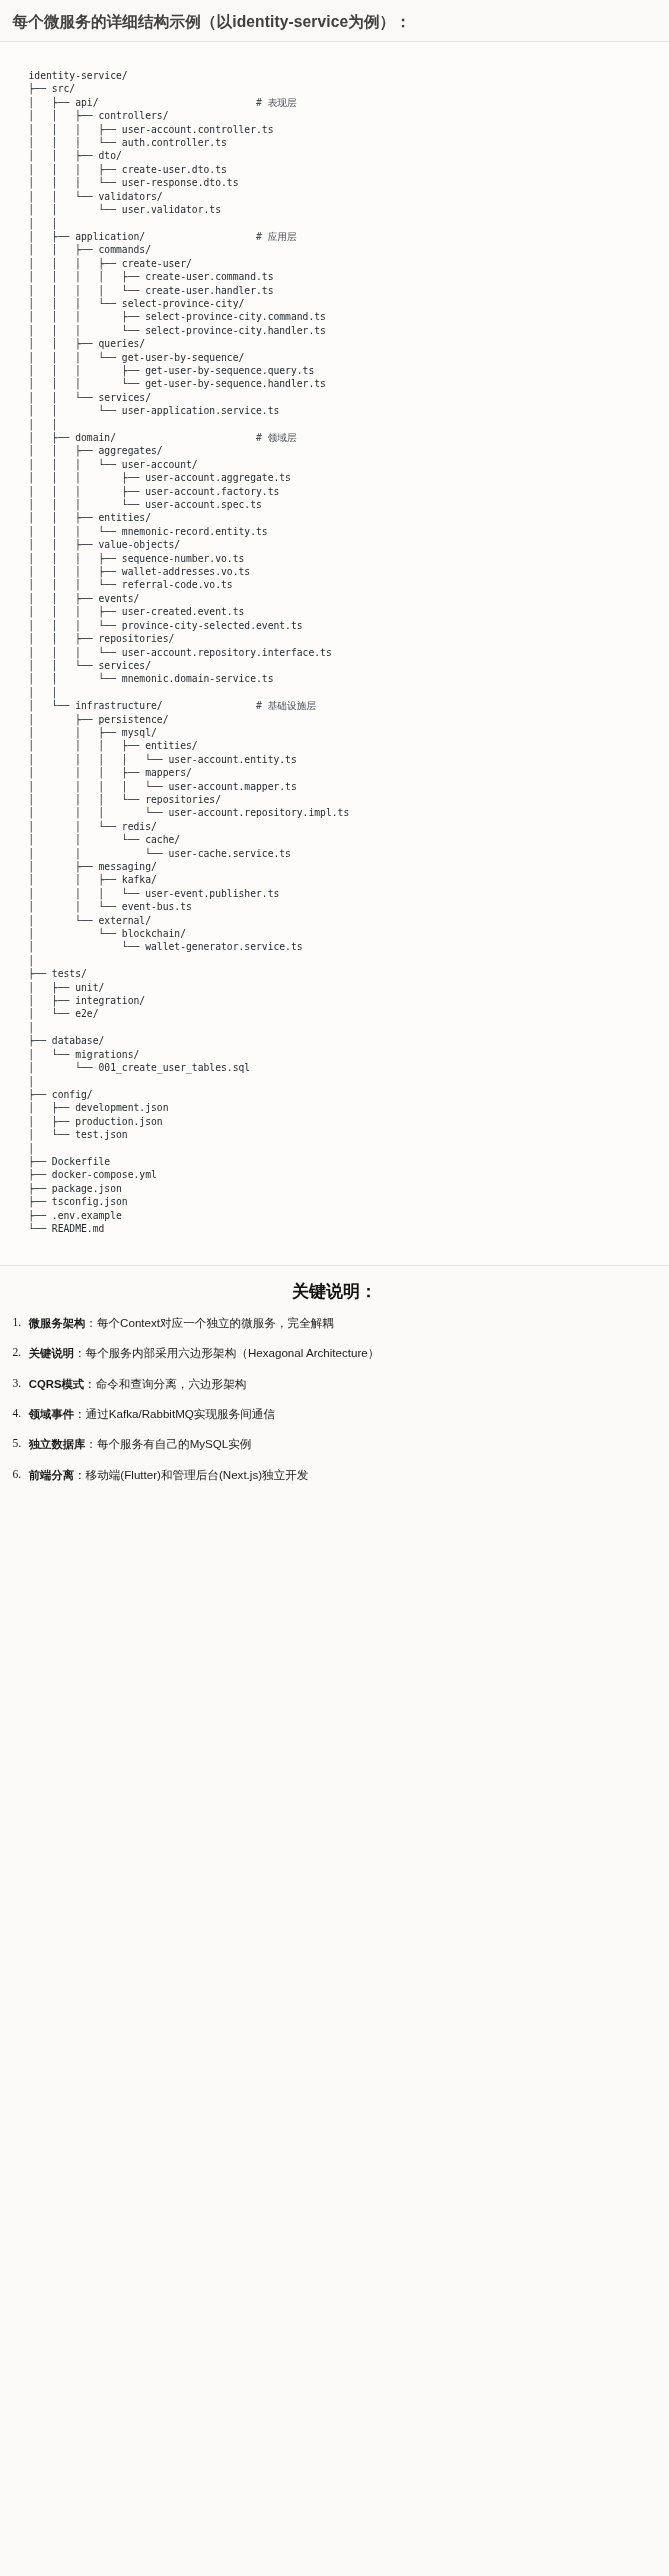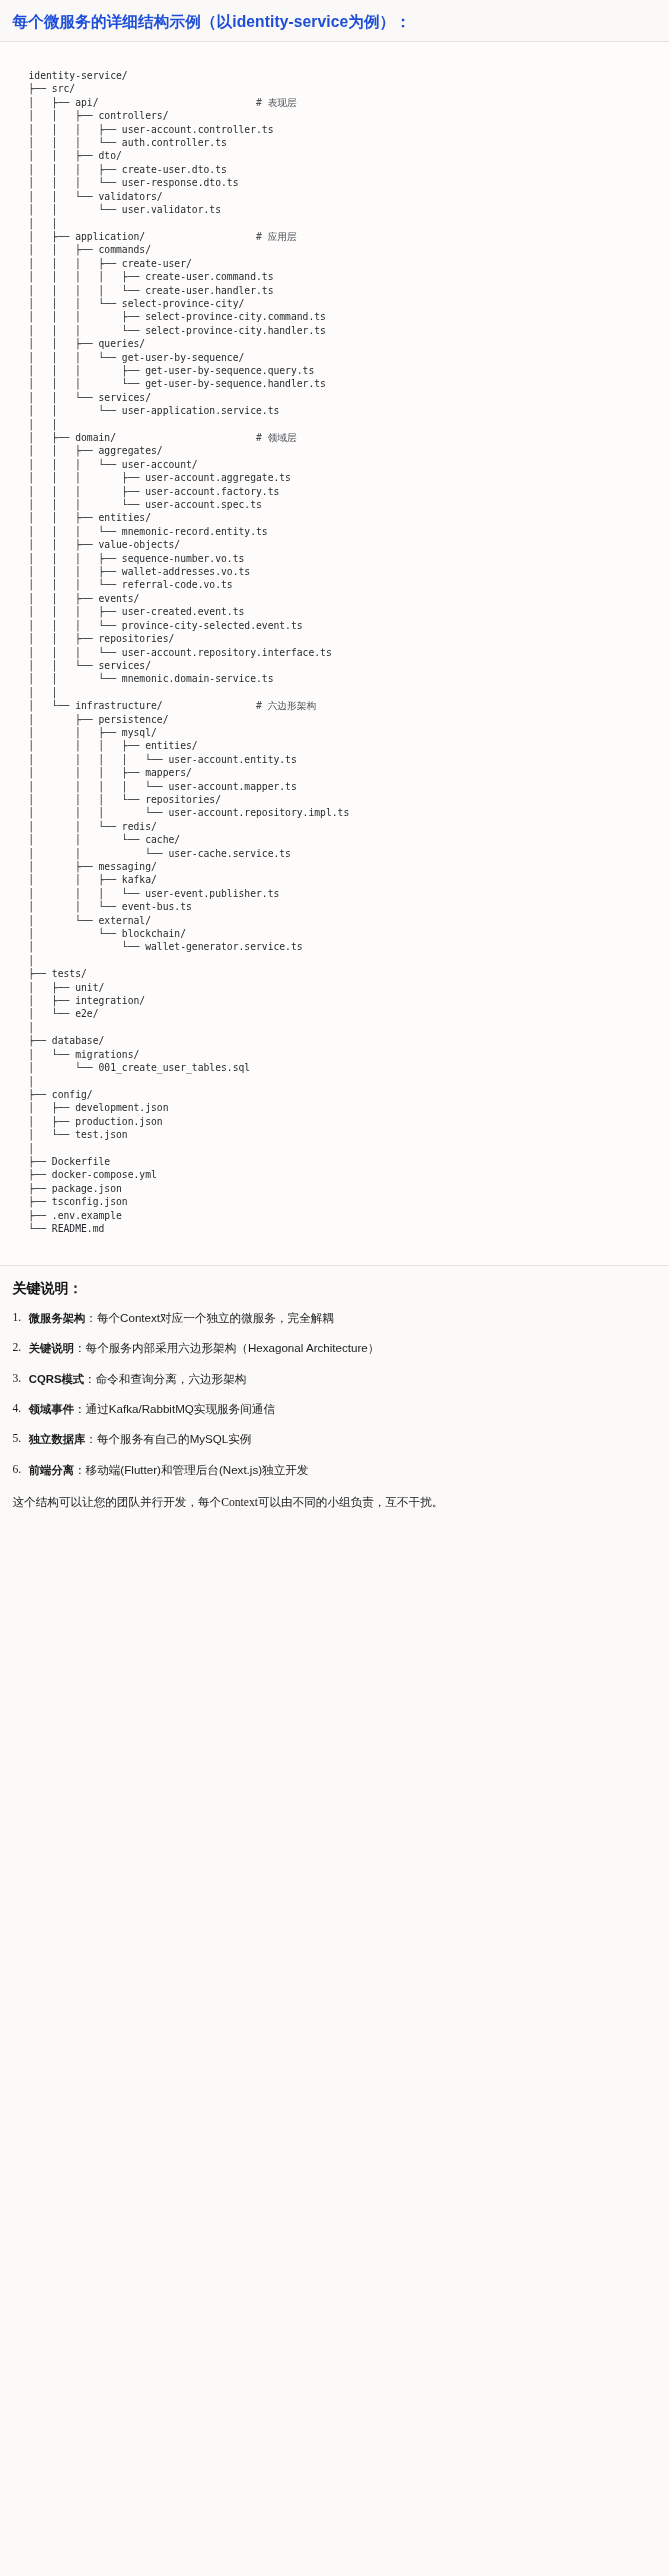--- a/index.html
+++ b/index.html
@@ -15,21 +15,21 @@
     color: #1f1f1f;
     -webkit-font-smoothing: antialiased;
   }
 
   
   .doc-heading {
     font-family: "Liberation Sans", sans-serif;
     font-weight: 700;
     font-size: 15.6px;
     line-height: 1.35;
-    color: #1d4ed8;
+    color: #404040;
     padding: 11.3px 12.5px 8.8px 12.5px;
     margin: 0;
     background: #faf9f7;
     letter-spacing: 0.1px;
   }
   .rule {
     height: 0.6px;
     background: #e6e3de;
     border: 0;
     margin: 0;
@@ -58,23 +58,24 @@
   }
 
   
   .notes-section {
     padding: 0 12.5px 3.8px 12.5px;
     background: #fbfaf9;
   }
   .notes-title {
     font-family: "Liberation Sans", sans-serif;
     font-weight: 700;
-    font-size: 14px;
+    font-size: 17px;
     color: #121212;
     margin: 13.8px 0 11.3px 0;
+    text-align: center;
   }
   ol.notes-list {
     list-style: none;
     counter-reset: note;
     margin: 0;
     padding: 0;
   }
   ol.notes-list > li {
     counter-increment: note;
     font-family: "Liberation Serif", serif;
@@ -161,21 +162,21 @@
 │   │   │   ├── wallet-addresses.vo.ts
 │   │   │   └── referral-code.vo.ts
 │   │   ├── events/
 │   │   │   ├── user-created.event.ts
 │   │   │   └── province-city-selected.event.ts
 │   │   ├── repositories/
 │   │   │   └── user-account.repository.interface.ts
 │   │   └── services/
 │   │       └── mnemonic.domain-service.ts
 │   │
-│   └── infrastructure/                <span class="cm"># 六边形架构</span>
+│   └── infrastructure/                <span class="cm"># 基础设施层</span>
 │       ├── persistence/
 │       │   ├── mysql/
 │       │   │   ├── entities/
 │       │   │   │   └── user-account.entity.ts
 │       │   │   ├── mappers/
 │       │   │   │   └── user-account.mapper.ts
 │       │   │   └── repositories/
 │       │   │       └── user-account.repository.impl.ts
 │       │   └── redis/
 │       │       └── cache/
@@ -217,15 +218,14 @@
 
   <ol class="notes-list" id="notes-list">
       <li><span class="note-term">微服务架构</span><span class="note-sep">：</span><span class="note-desc">每个Context对应一个独立的微服务，完全解耦</span></li>
       <li><span class="note-term">关键说明</span><span class="note-sep">：</span><span class="note-desc">每个服务内部采用六边形架构（Hexagonal Architecture）</span></li>
       <li><span class="note-term">CQRS模式</span><span class="note-sep">：</span><span class="note-desc">命令和查询分离，六边形架构</span></li>
       <li><span class="note-term">领域事件</span><span class="note-sep">：</span><span class="note-desc">通过Kafka/RabbitMQ实现服务间通信</span></li>
       <li><span class="note-term">独立数据库</span><span class="note-sep">：</span><span class="note-desc">每个服务有自己的MySQL实例</span></li>
       <li><span class="note-term">前端分离</span><span class="note-sep">：</span><span class="note-desc">移动端(Flutter)和管理后台(Next.js)独立开发</span></li>
     </ol>
 
-  <p class="closing-para">这个结构可以让您的团队并行开发，每个Context可以由不同的小组负责，互不干扰。</p>
 </section>
 
 
 </body></html>

